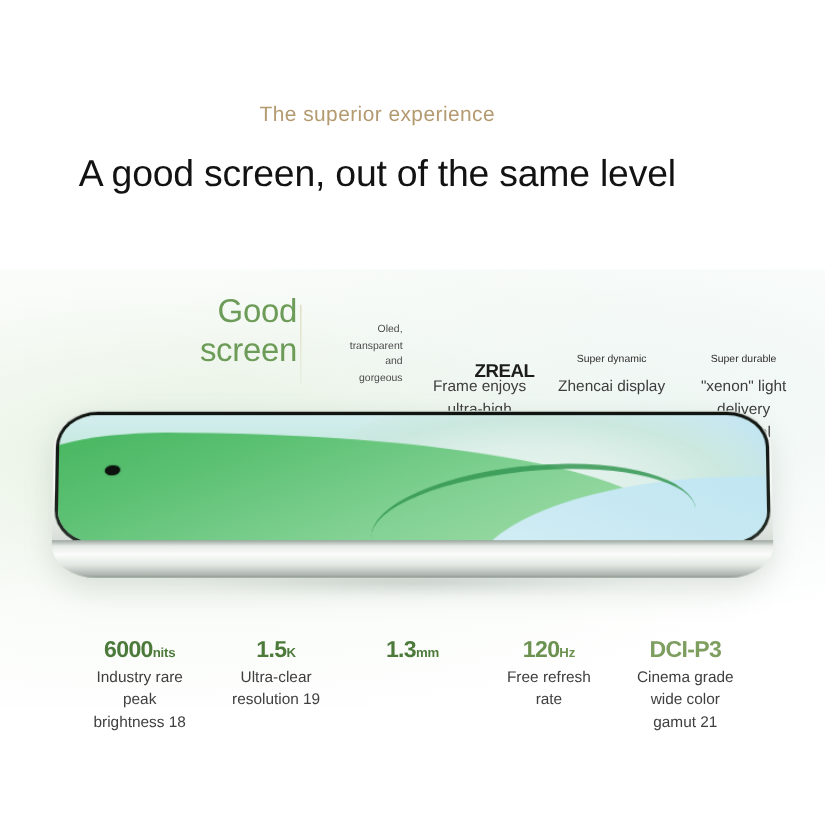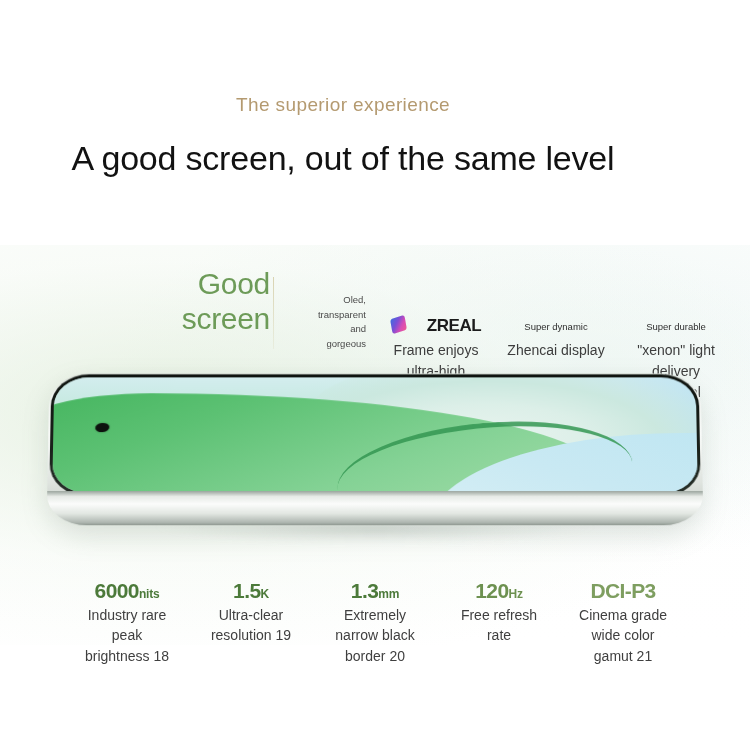--- a/index.html
+++ b/index.html
@@ -97,24 +97,25 @@
     display: flex;
     align-items: flex-start;
     gap: 20px;
   }
   .cert-col {
     text-align: center;
     width: 100px;
   }
   .zreal-head {
     display: flex;
-    align-items: flex-start;
+    align-items: flex-end;
     justify-content: center;
     gap: 21px;
     height: 20px;
+    flex-direction: column;
   }
   .zreal-mark {
     width: 15px;
     height: 15px;
     border-radius: 3px;
     transform: rotate(-18deg) skewX(-8deg);
     background: linear-gradient(128deg, #3b6fe0 0%, #7a4fd6 38%, #d64bb6 68%, #f05b92 100%);
     box-shadow: 0 0 0.5px rgba(0,0,0,0.12);
   }
   .zreal-word {
@@ -383,21 +384,20 @@
       <span class="num" style="color: rgb(76, 122, 58);">1.5</span><span class="unit" style="color: rgb(76, 122, 58);">K</span>
     </div>
     <div class="spec-label">Ultra-clear resolution 19</div>
   </div>
 
 
   <div class="spec">
     <div class="spec-value">
       <span class="num" style="color: rgb(76, 122, 58); text-align: right;">1.3</span><span class="unit" style="color: rgb(76, 122, 58);">mm</span>
     </div>
-    <div class="spec-label">Extremely narrow black border 20</div>
   </div>
 
   <div class="spec">
     <div class="spec-value">
       <span class="num" style="color: rgb(109, 145, 80);">120</span><span class="unit" style="color: rgb(109, 145, 80);">Hz</span>
     </div>
     <div class="spec-label">Free refresh rate</div>
   </div>
 
   <div class="spec">

